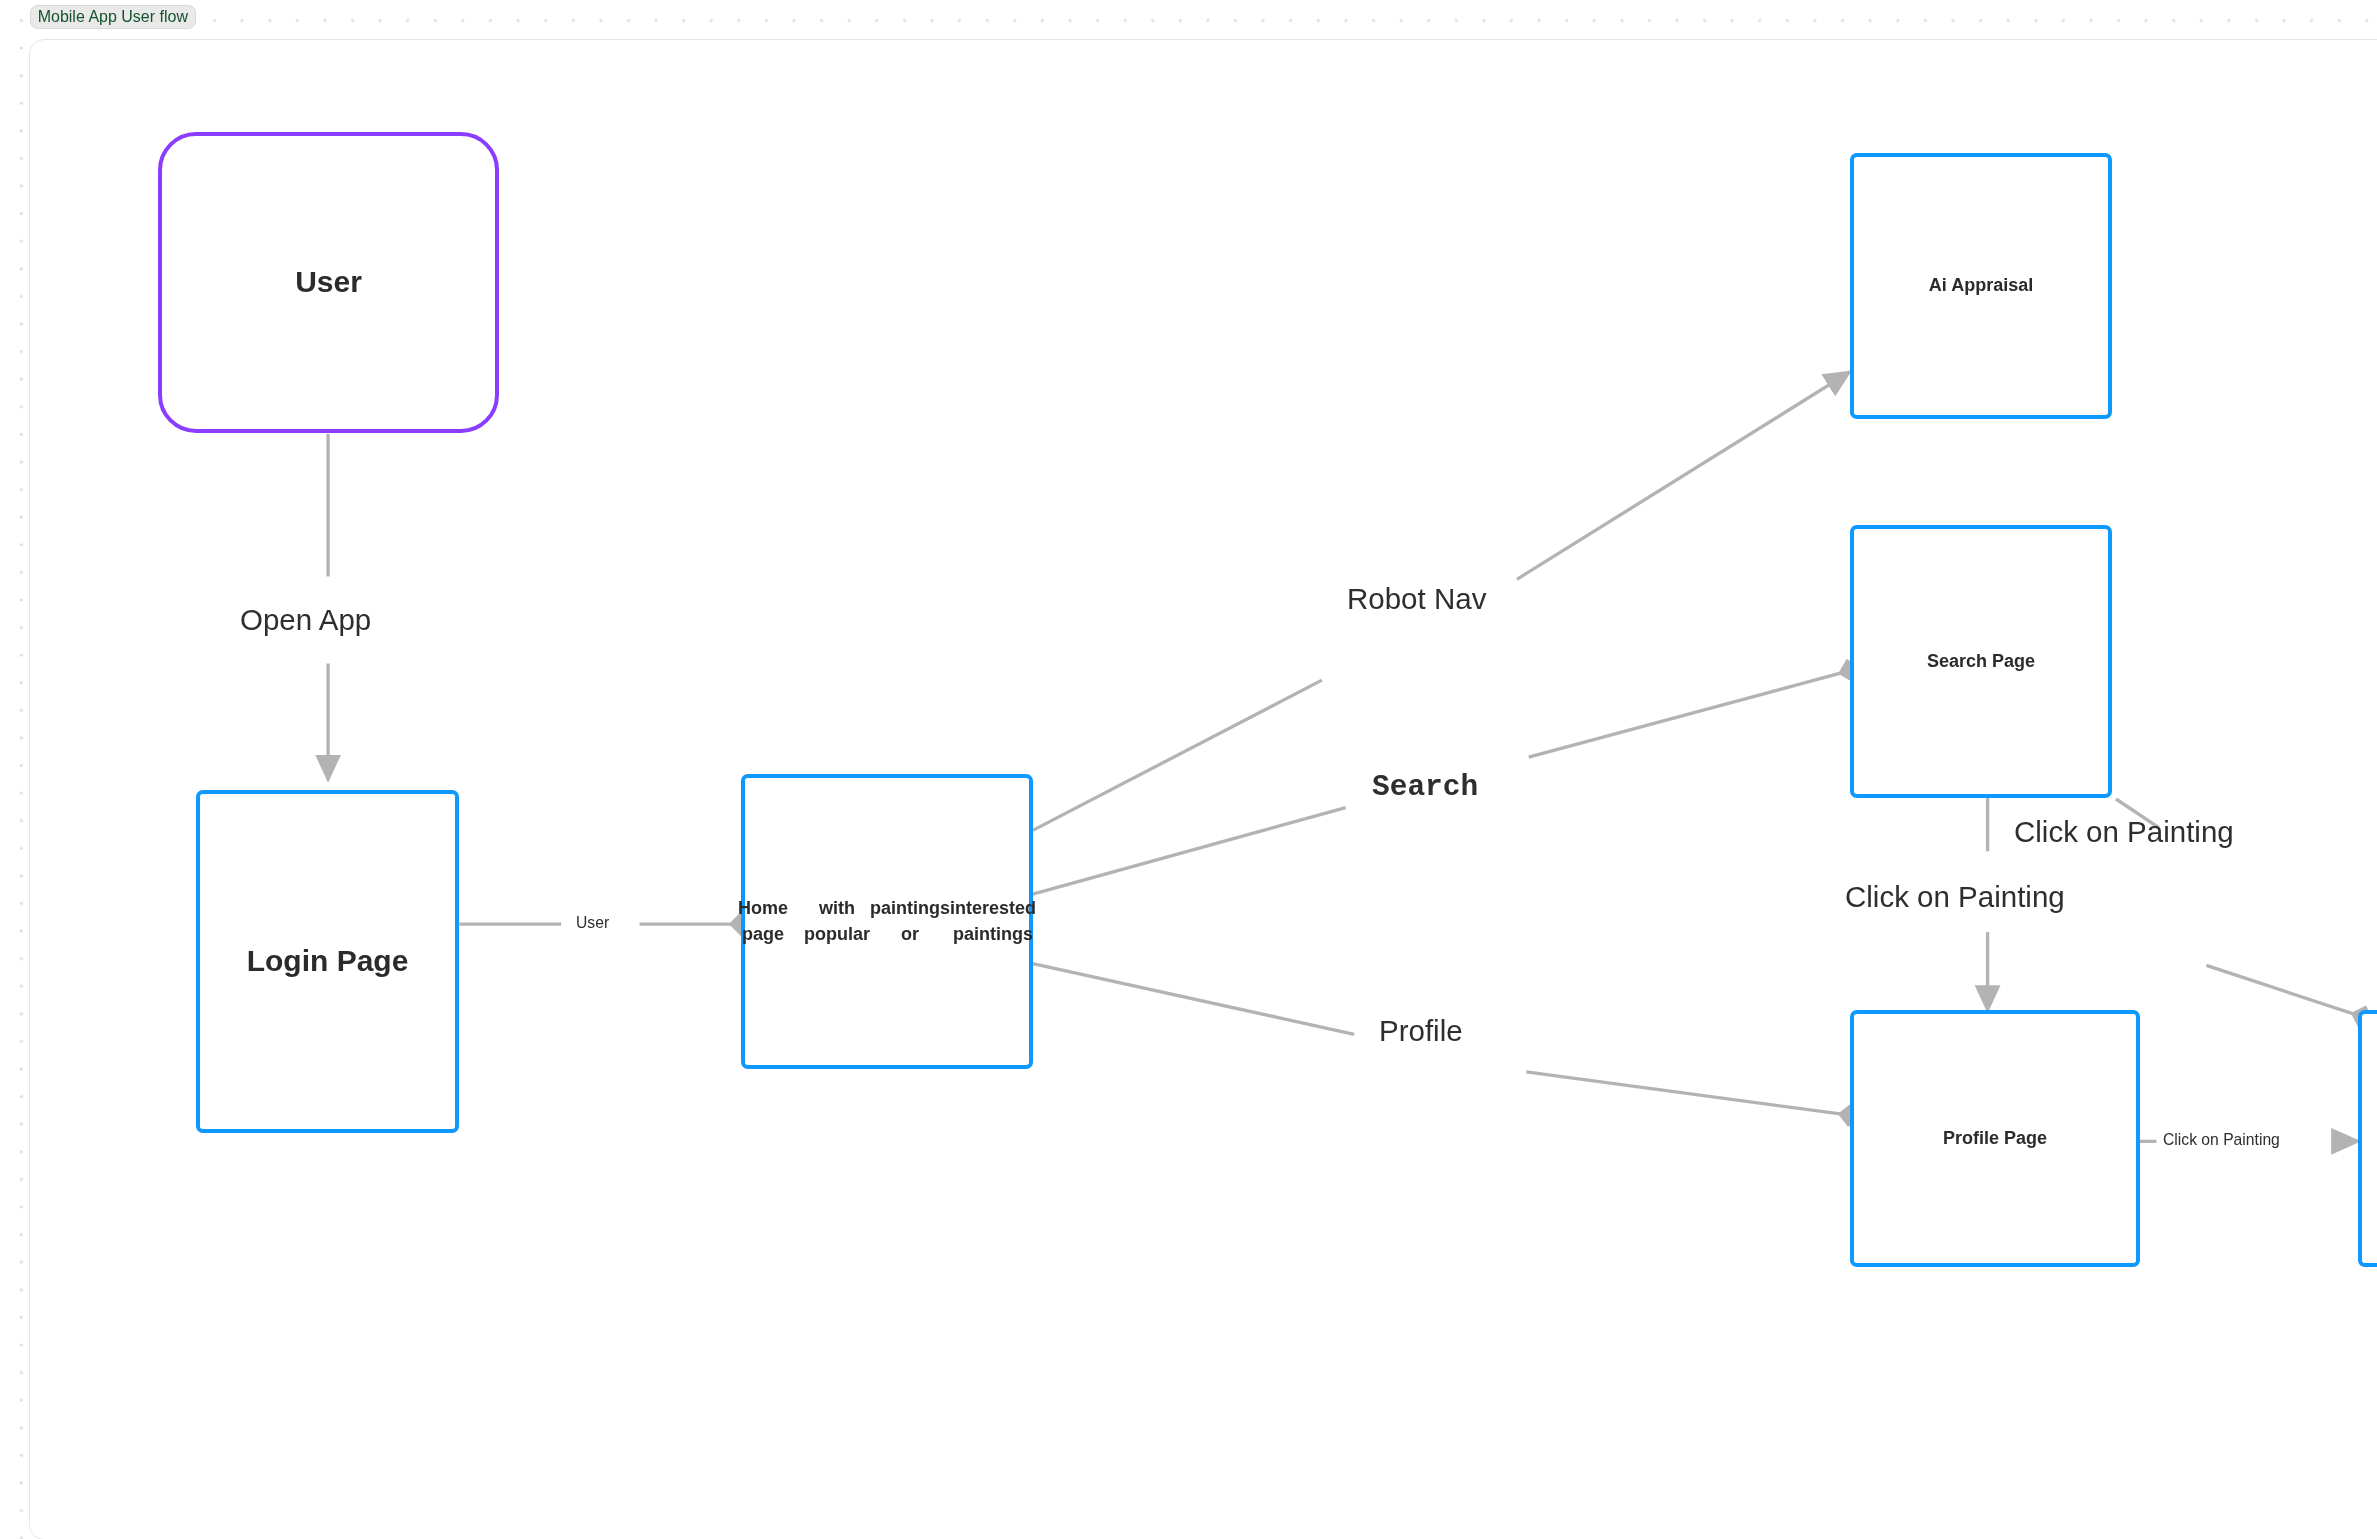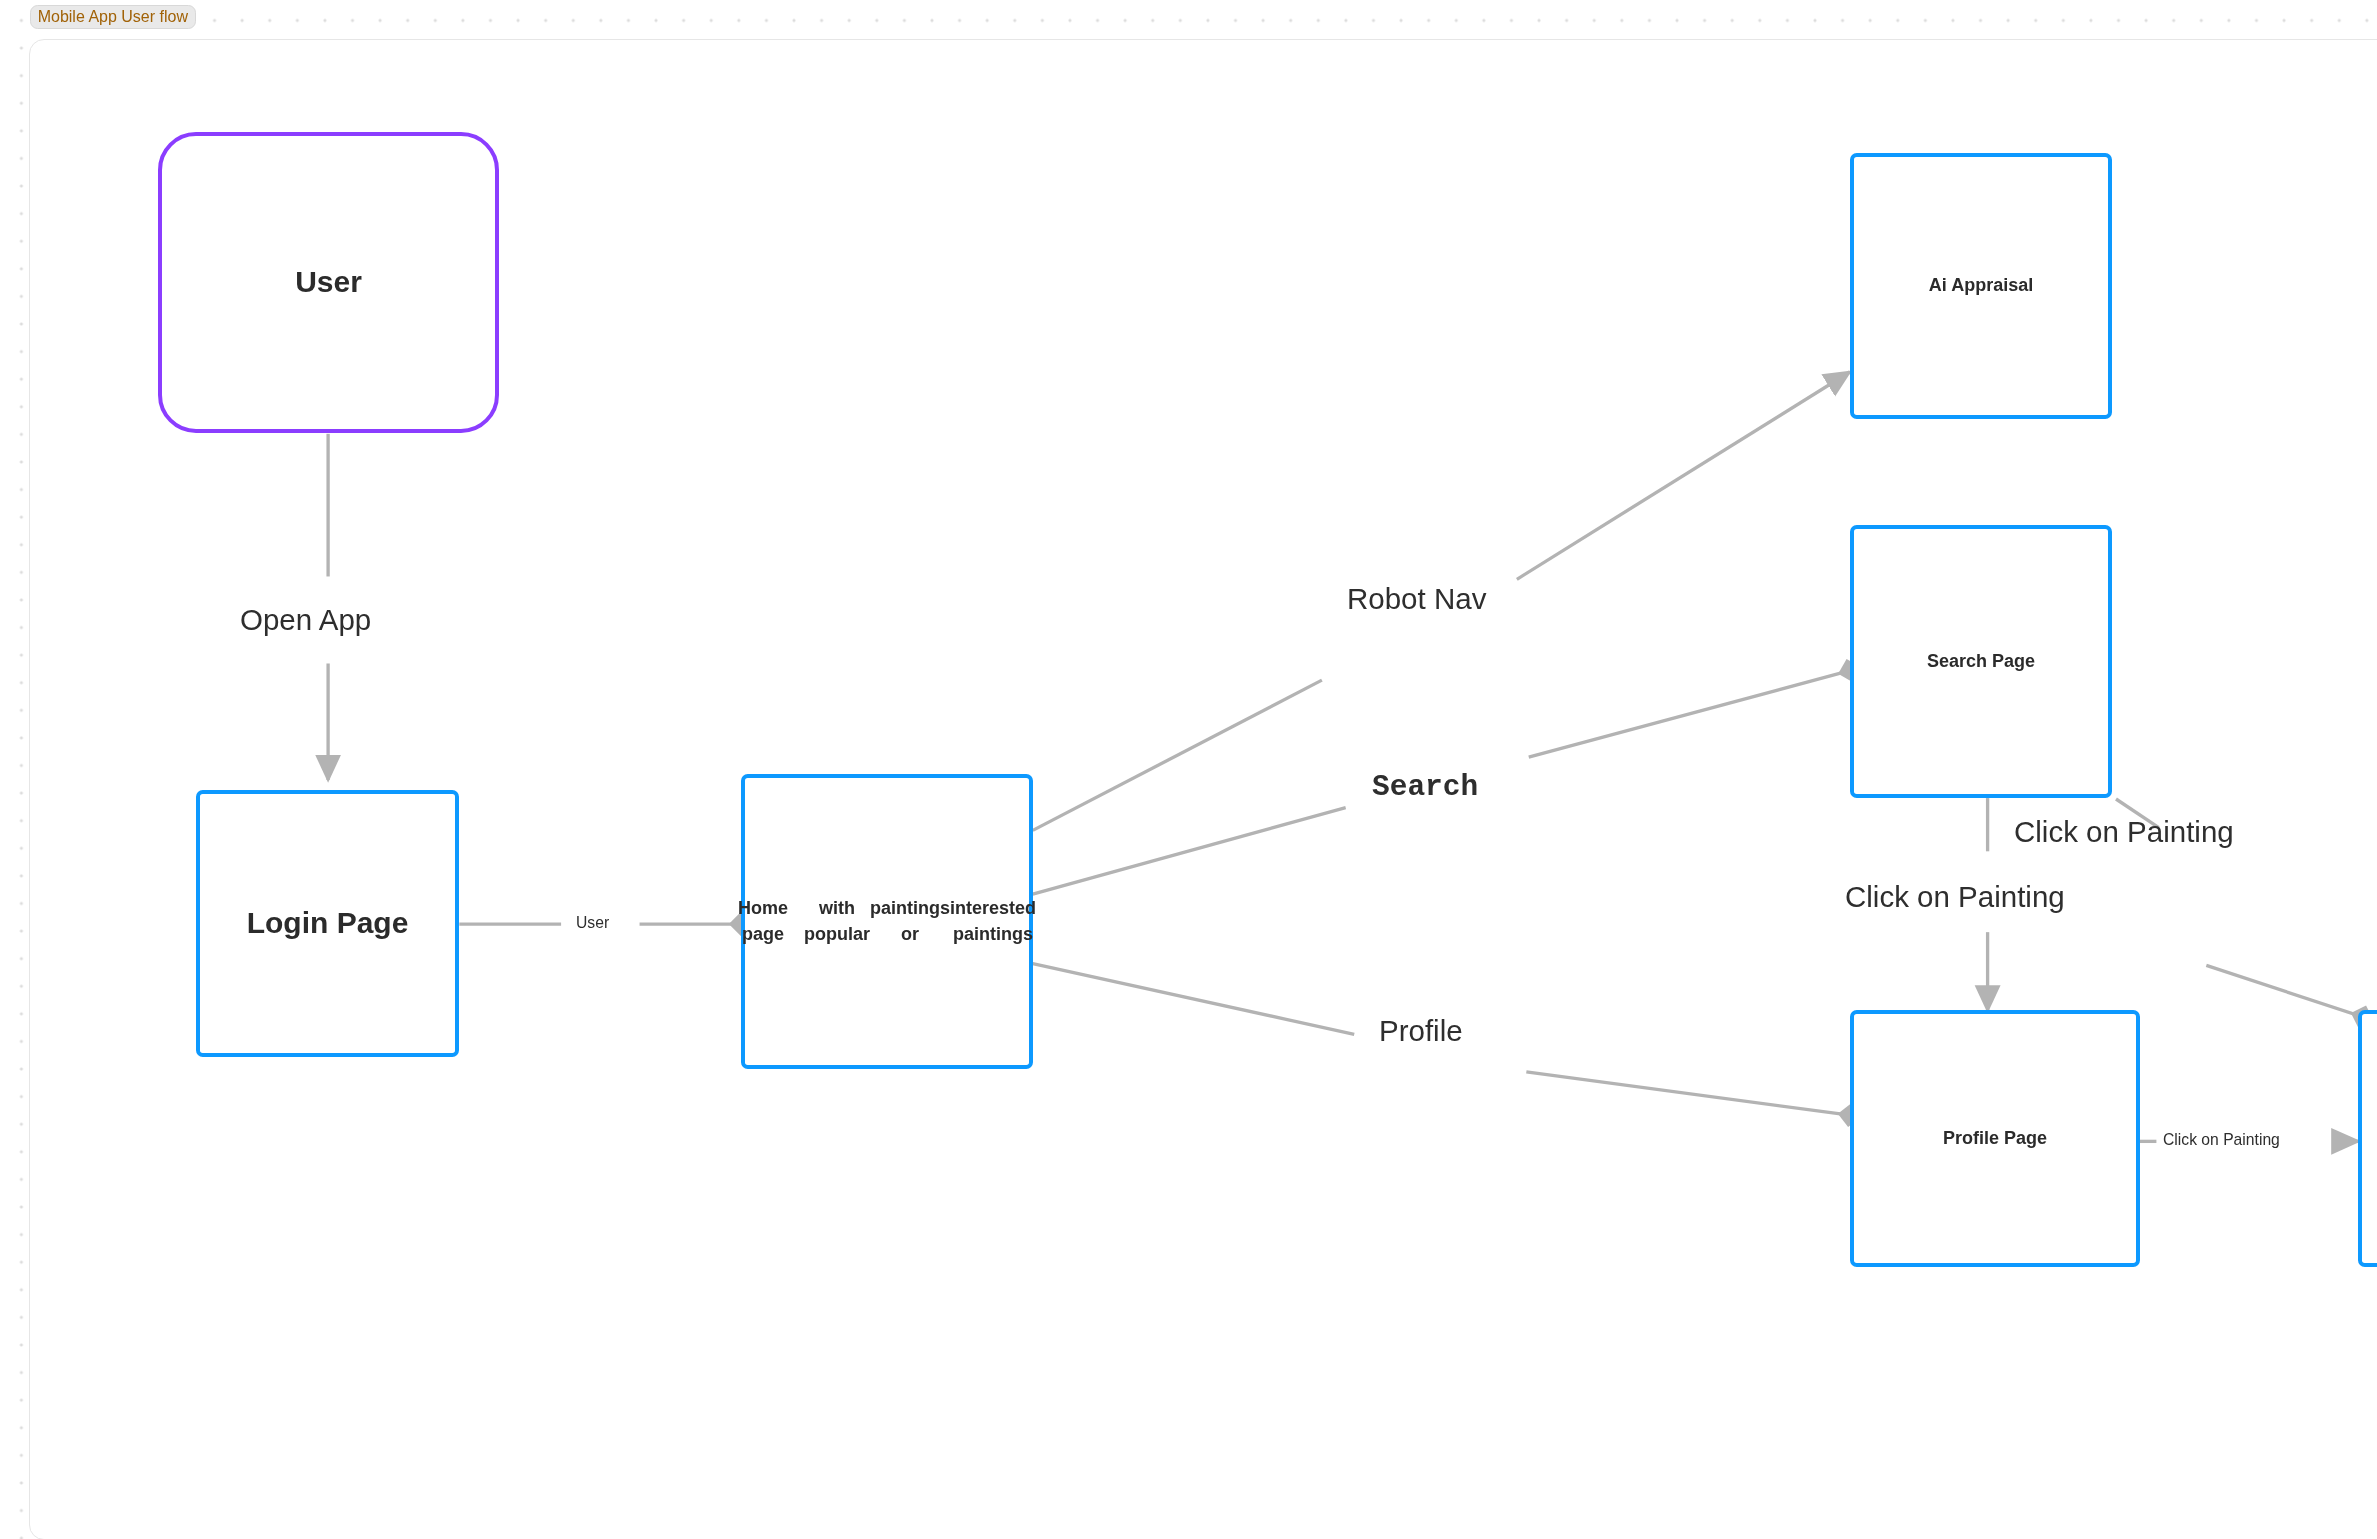--- a/index.html
+++ b/index.html
@@ -30,21 +30,21 @@
   }
   #frame-title{
     position:absolute;
     left:30px;top:4.8px;
     background:#e9e9e9;
     border:0.5px solid #d8d8d8;
     border-radius:7.6px;
     padding:2.9px 6.7px 3.8px 6.7px;
     font-size:16px;
     line-height:1;
-    color:#a16207;
+    color:#14532d;
     white-space:nowrap;
     box-sizing:border-box;
   }
   #flow-svg{position:absolute;left:0;top:0;width:2737px;height:1540px;}
 
   .node-box{
     position:absolute;
     background:#ffffff;
     box-sizing:border-box;
     display:flex;
@@ -133,21 +133,21 @@
   <g>
     <line x1="4490" y1="2400" x2="4535" y2="2400" stroke="#b3b3b3" stroke-width="7"></line>
     <line x1="4910" y1="2400" x2="4960" y2="2400" stroke="#b3b3b3" stroke-width="7" marker-end="url(#arrowhead-sm)"></line>
   </g>
 </svg>
 
 <div class="node-box node-purple" style="left:158px;top:132px;width:341px;height:301px;">
   <span class="node-label lbl-xl">User</span>
 </div>
 
-<div class="node-box node-blue" style="left:196px;top:790px;width:263px;height:267px;">
+<div class="node-box node-blue" style="left:196px;top:790px;width:263px;height:343px;">
   <span class="node-label lbl-xl">Login Page</span>
 </div>
 
 <div class="node-box node-blue" style="left:741px;top:774px;width:292px;height:295px;flex-direction:row;">
   <span class="node-label lbl-md" style="padding:0;">Home page</span>
   <span class="node-label lbl-md" style="padding:0;margin-left:16px;">with popular</span>
   <span class="node-label lbl-md" style="padding:0;">paintings or</span>
   <span class="node-label lbl-md" style="padding:0;">interested paintings</span>
 </div>
 

